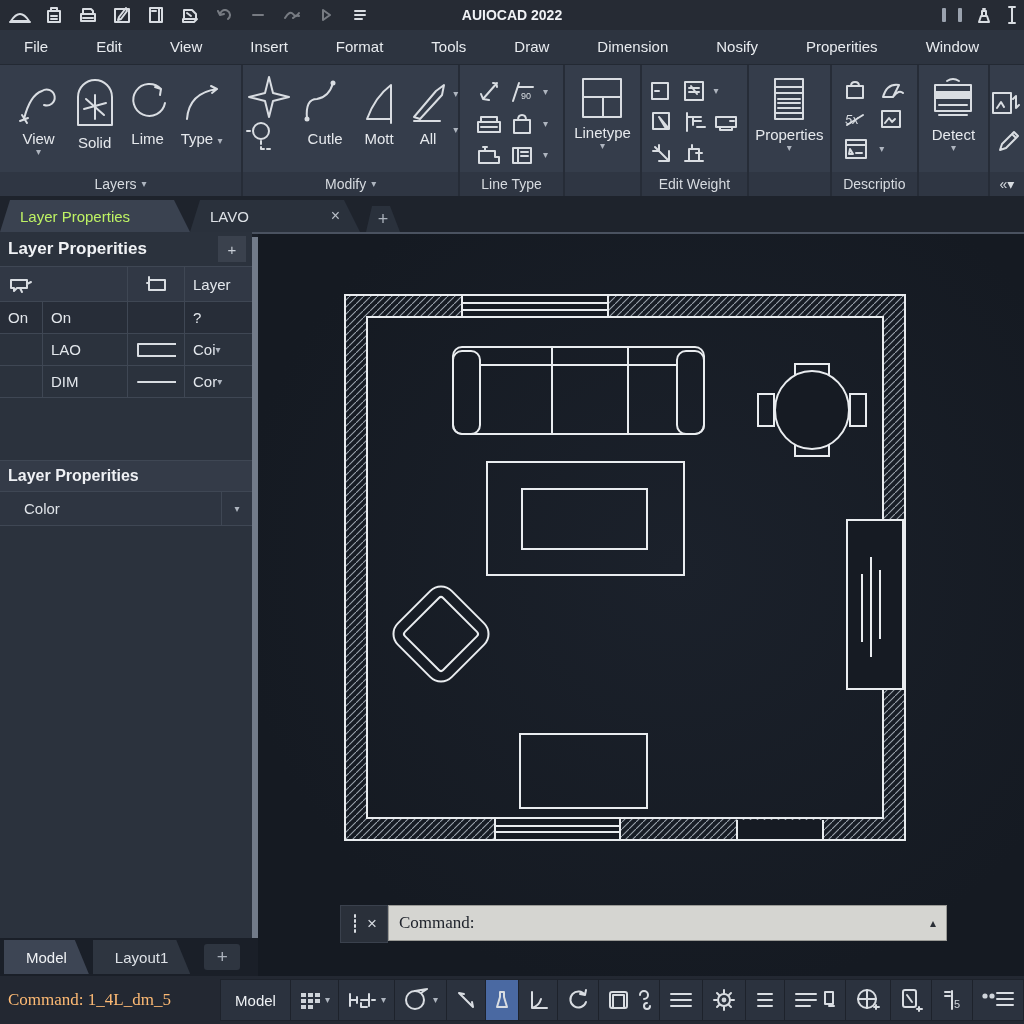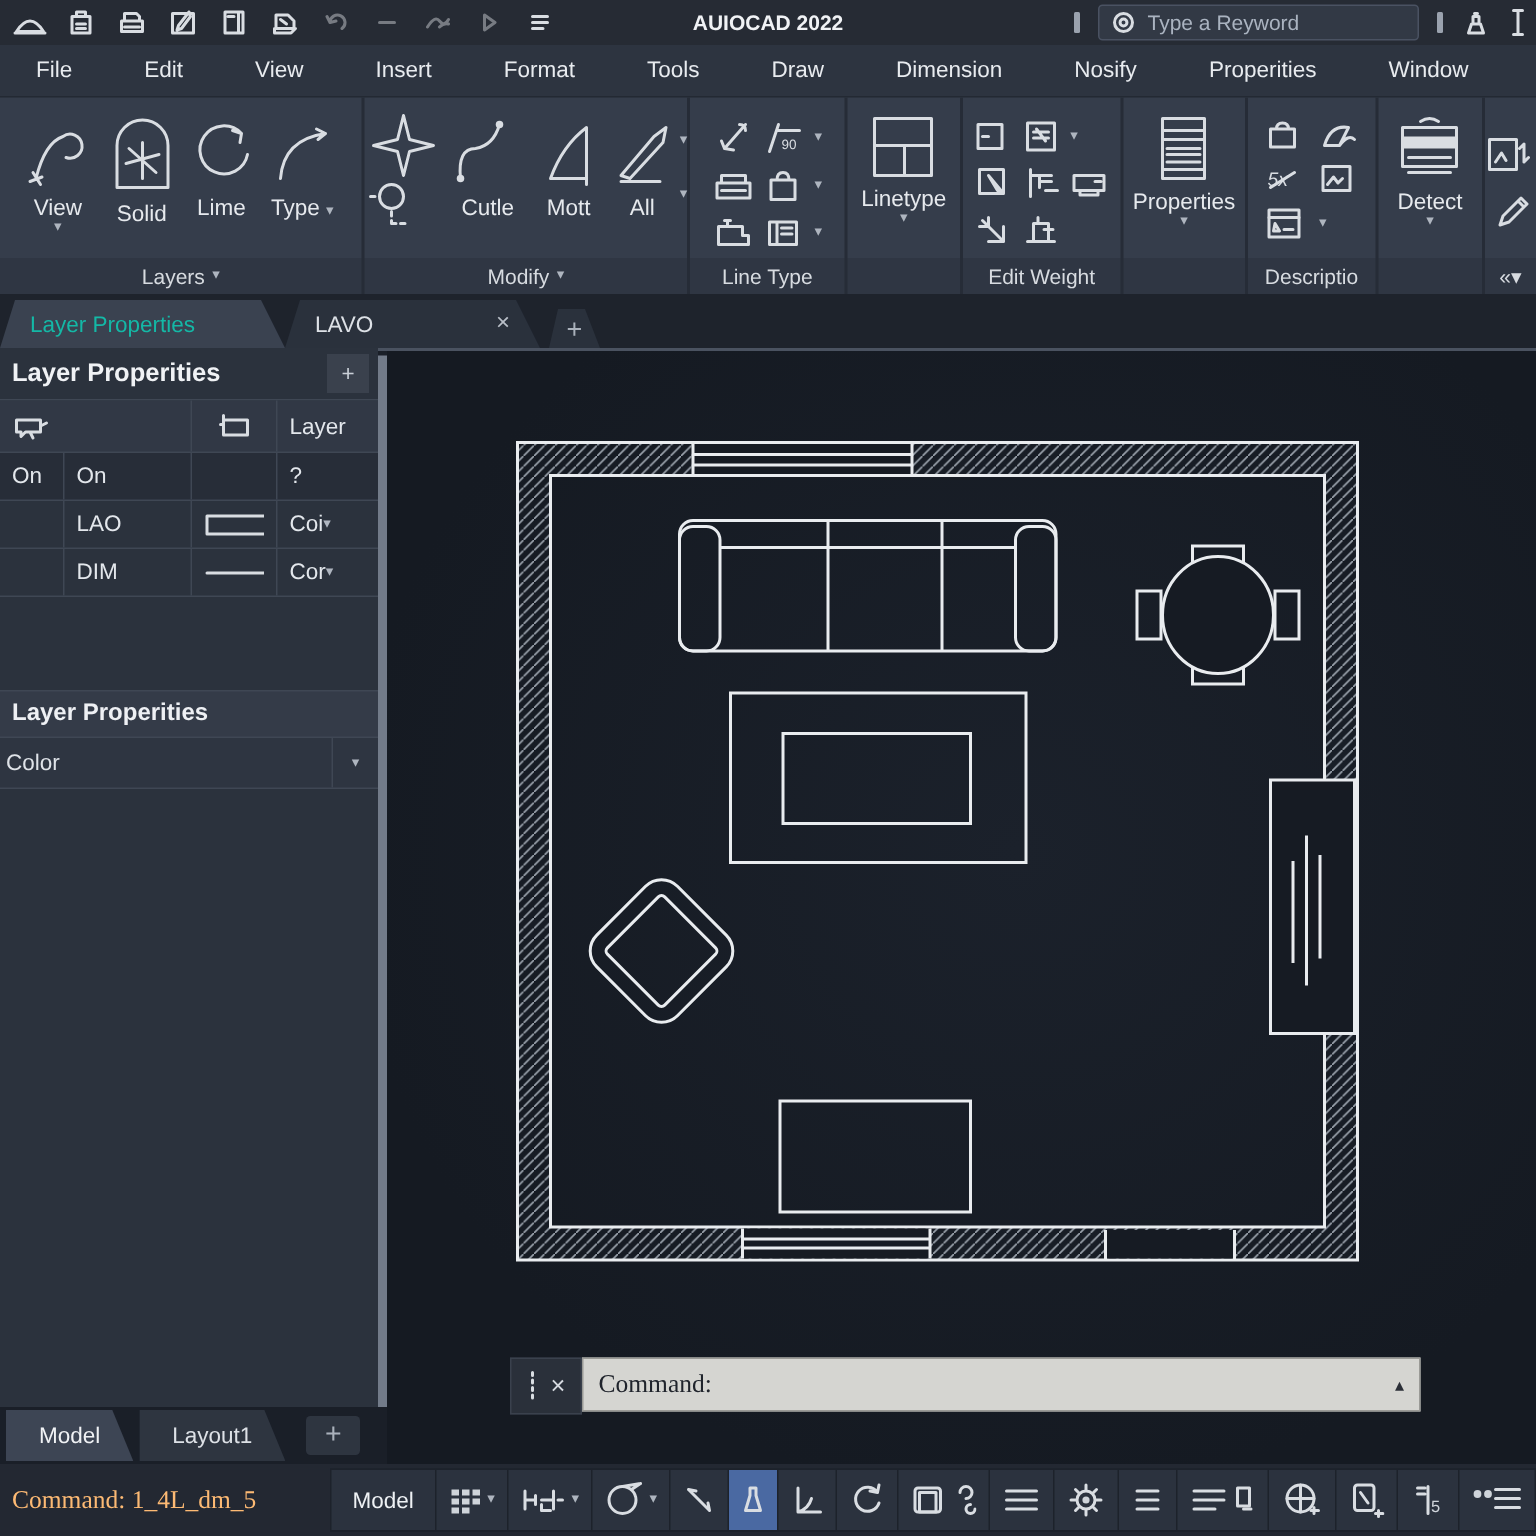--- a/index.html
+++ b/index.html
@@ -37,21 +37,21 @@
   .caret{font-size:10px;color:#aeb5bf;line-height:1;}
   .bigbtn{display:flex;flex-direction:column;align-items:center;width:56px;padding-top:4px;}
   .bigbtn .lbl{font-size:15px;color:#e6e9ed;margin-top:3px;white-space:nowrap;}
   .minigrid{display:grid;grid-template-columns:auto auto auto;align-items:center;column-gap:6px;row-gap:7px;padding-top:8px;}
 
   
   .doctabs{position:absolute;left:0;top:196px;width:1024px;height:36px;background:#1e232c;
     border-bottom:2px solid #4a5260;display:flex;align-items:flex-end;}
   .dtab{height:32px;display:flex;align-items:center;padding:0 20px;font-size:15px;
     clip-path:polygon(10px 0,calc(100% - 16px) 0,100% 100%,0 100%);}
-  .dtab.active{background:#3a4250;color:#14b8a6;width:150px;}
+  .dtab.active{background:#3a4250;color:#bef264;width:150px;}
   .dtab.inactive{background:#2a313c;color:#dde1e6;width:130px;justify-content:space-between;}
   .tab-close{color:#b9bfc8;font-size:16px;}
   .tab-add{width:34px;height:26px;background:#2a313c;clip-path:polygon(6px 0,calc(100% - 10px) 0,100% 100%,0 100%);
     display:flex;align-items:center;justify-content:center;color:#aab1bb;font-size:18px;margin-left:6px;}
 
   
   .palette{position:absolute;left:0;top:232px;width:252px;height:706px;background:#2b323d;}
   .pal-divider{position:absolute;left:252px;top:237px;width:6px;height:701px;background:#727b89;}
   .pal-top{height:30px;display:flex;align-items:center;justify-content:space-between;padding:2px 6px 0 8px;}
   .jbtn{background:#3a414d;border:1px solid #4a5260;color:#dfe3e8;font-size:12px;padding:2px 8px;}
@@ -63,21 +63,21 @@
   .prow:last-child{border-bottom:none;}
   .pcell{border-right:1px solid #3f4754;display:flex;align-items:center;padding:0 8px;font-size:15px;color:#e3e7ec;overflow:hidden;}
   .pcell:last-child{border-right:none;}
   .pcell.center{justify-content:center;}
   .prow.hdr{background:#313845;height:34px;}
   .prow.darker{background:#272d38;}
   .valcell{padding-right:6px;}
   .section-bar{margin-top:62px;background:#343b48;border-top:1px solid #3f4754;border-bottom:1px solid #3f4754;
     height:30px;display:flex;align-items:center;padding:0 8px;font-weight:bold;font-size:16px;color:#eef0f4;}
   .color-row{height:33px;display:flex;align-items:center;justify-content:space-between;background:#2e3541;
-    border-bottom:1px solid #3f4754;padding-left:4px;font-size:15px;color:#dfe3e8;}
+    border-bottom:1px solid #3f4754;padding-left:24px;font-size:15px;color:#dfe3e8;}
   .color-caret{width:30px;height:33px;border-left:1px solid #3f4754;display:flex;align-items:center;justify-content:center;}
 
   
   .canvas{position:absolute;left:258px;top:234px;width:766px;height:742px;
     background:radial-gradient(ellipse at 55% 45%, #1b212b 0%, #151a22 75%);}
 
   
   .cmddock{position:absolute;left:340px;top:905px;width:607px;height:36px;display:flex;z-index:5;}
   .cmd-handle{width:46px;height:36px;background:#2a303a;border:1px solid #3a414d;display:flex;align-items:center;justify-content:center;gap:8px;color:#cfd4da;}
   .cmd-x{font-size:17px;color:#d6dae0;}
@@ -159,27 +159,20 @@
         </svg>
       </span>
     <span class="qbtn">
         <svg width="16" height="14">
           <path class="ic" d="M3 3 H13 M3 7 H13 M3 11 H10"></path>
         </svg>
       </span>
   </div>
   <div class="tb-right">
     <span class="vbar"></span>
-    <div class="searchbox">
-      <svg width="16" height="16">
-          <circle class="ic" cx="8" cy="8" r="6"></circle>
-          <circle class="ic" cx="8" cy="8" r="2.3"></circle>
-        </svg>
-      <span>Type a Reyword</span>
-    </div>
     <span class="vbar"></span>
     <span>
         <svg width="20" height="22">
           <path class="ic" d="M5 18 H15 L13 12 H7 Z M8 12 V7 H12 V12 M9 5 H11" fill="#d9dde2"></path>
         </svg>
       </span>
     <span>
         <svg width="12" height="22">
           <path class="ic" d="M3 3 H9 M6 3 V19 M3 19 H9" stroke-width="3"></path>
         </svg>

